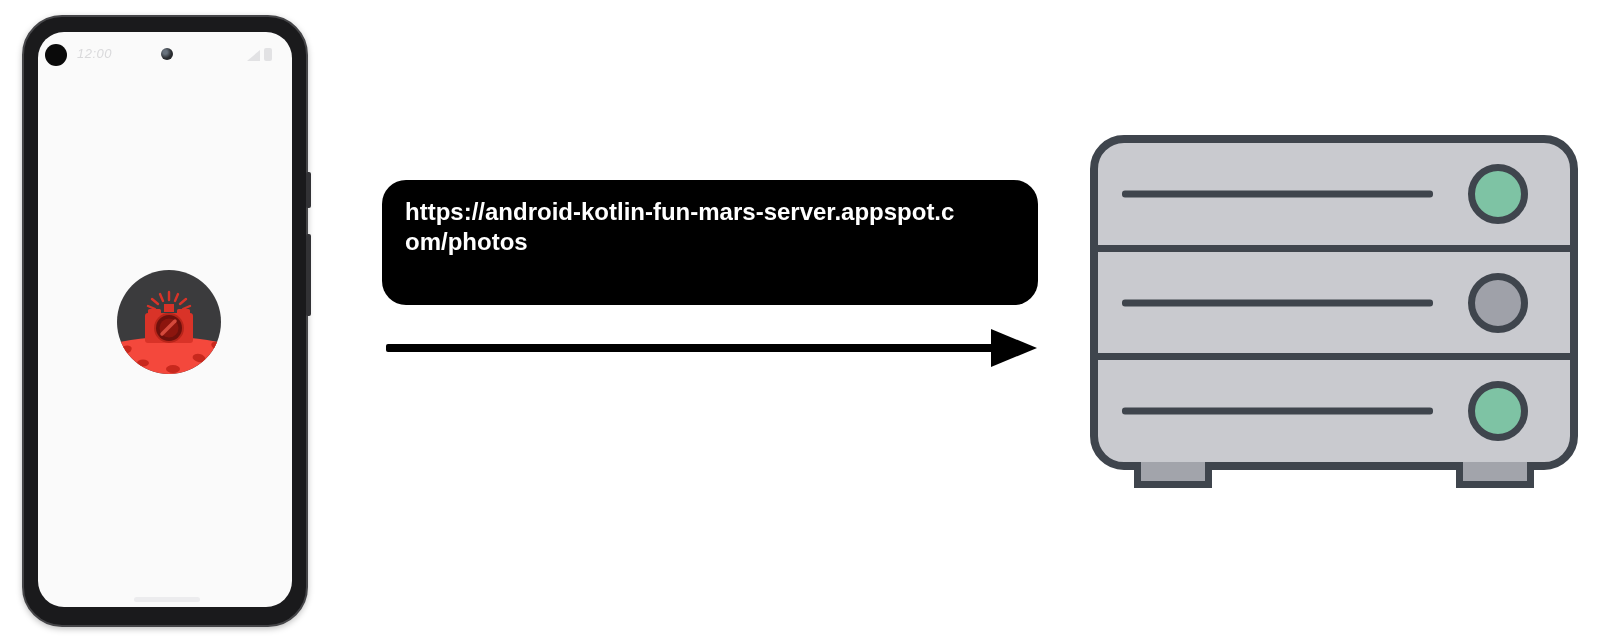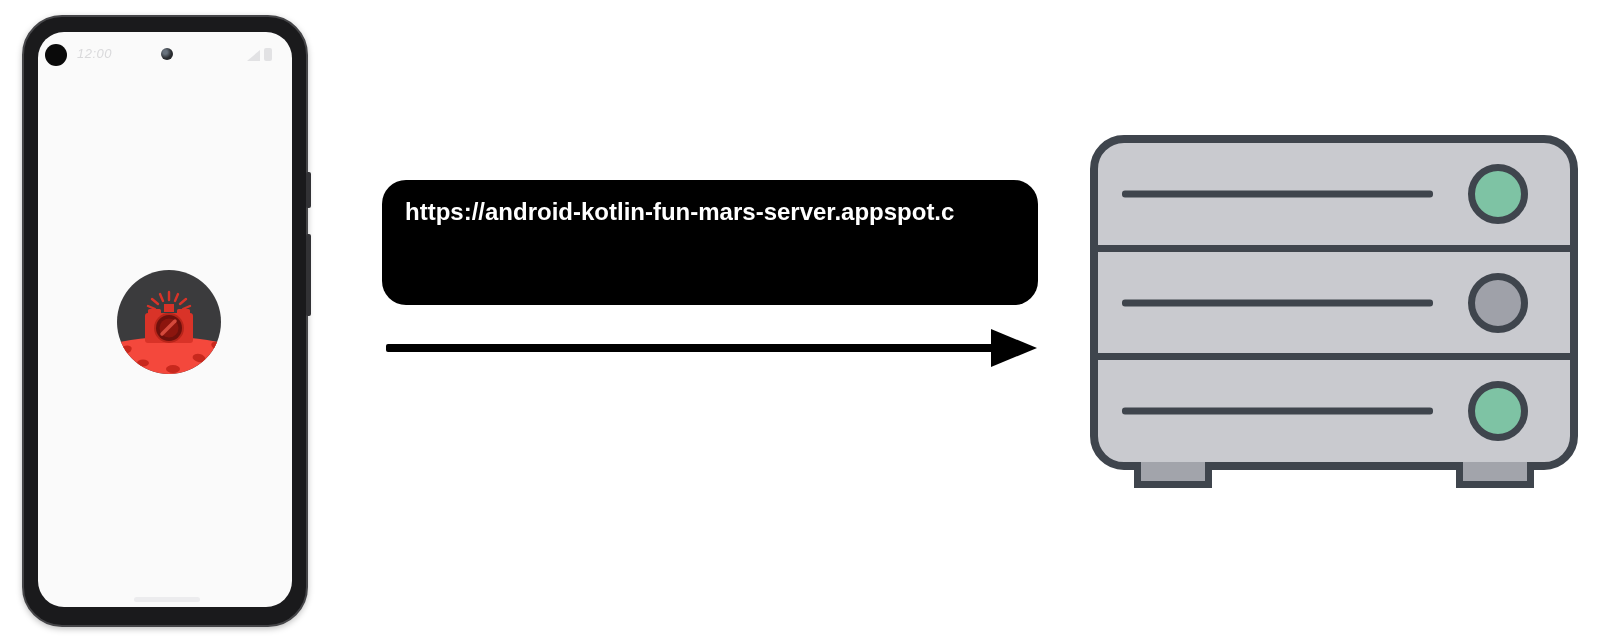--- a/index.html
+++ b/index.html
@@ -126,20 +126,21 @@
           <line x1="45" y1="64" x2="58" y2="51" stroke="#d4493c" stroke-width="3.5" stroke-linecap="round"></line>
         </g>
       </svg>
 
       <div class="home-bar"></div>
     </div>
   </div>
 
   <div class="bubble">
     <div class="bubble-line">https://android-kotlin-fun-mars-server.appspot.c</div>
+    <div class="bubble-line">om/photos</div>
   </div>
 
   <div class="arrow-line"></div>
   <div class="arrow-head"></div>
 
   <div class="server">
     <div class="bay">
       <div class="slot"></div>
       <div class="led" data-color="green"></div>
     </div>

